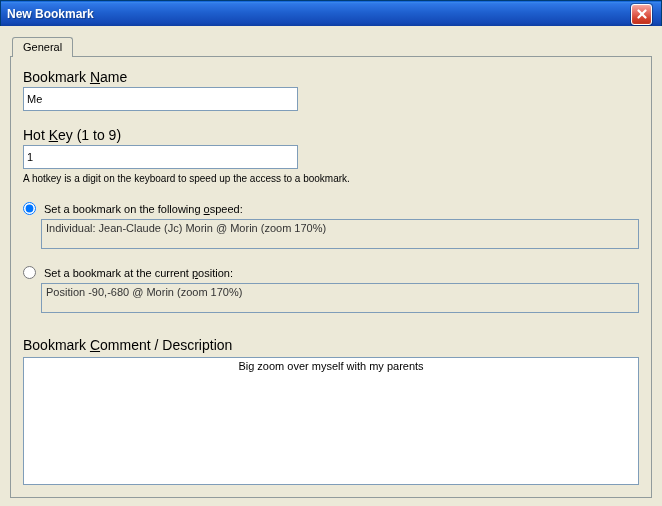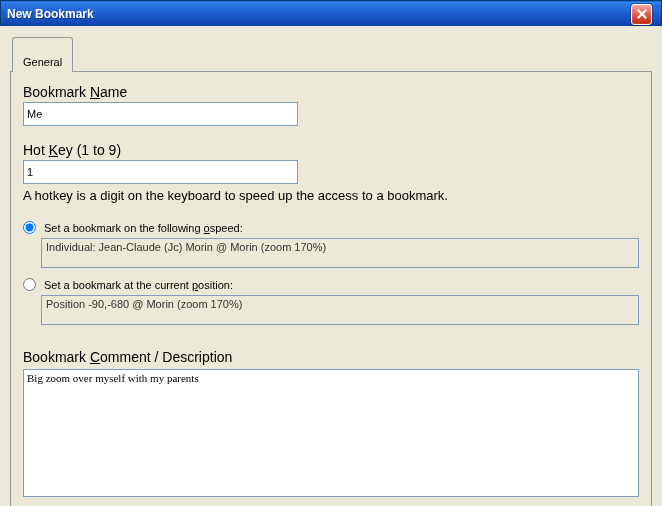--- a/index.html
+++ b/index.html
@@ -56,21 +56,21 @@
     position: relative;
     z-index: 2;
     margin-left: 2px;
   }
   .tab {
     background: #ECE9D8;
     border: 1px solid #919B9C;
     border-bottom: none;
     border-top-left-radius: 3px;
     border-top-right-radius: 3px;
-    padding: 18px 10px 4px 10px;
+    padding: 3px 10px 4px 10px;
     font-size: 11px;
     position: relative;
     top: 1px;
     text-align: right;
   }
   .tabpanel {
     flex: 1;
     border: 1px solid #919B9C;
     background: #ECE9D8;
     padding: 12px 12px 10px 12px;
@@ -88,58 +88,59 @@
     border: 1px solid #7F9DB9;
     background: #fff;
     font-family: inherit;
     font-size: 11px;
     padding: 1px 3px;
   }
   .text-input.small { width: 275px; }
   .hotkey-row { margin-top: 16px; }
   .hint {
     margin-top: 4px;
-    font-size: 13px;
+    font-size: 10px;
   }
   .radio-row {
     display: flex;
     align-items: center;
     gap: 5px;
     margin-top: 0;
   }
   .radio-row input[type=radio] {
     margin: 0 3px 0 0;
     width: 13px; height: 13px;
   }
   .radio-group-1 { margin-top: 18px; }
-  .radio-group-2 { margin-top: 10px; }
+  .radio-group-2 { margin-top: 17px; }
   .readonly-box {
     margin: 4px 0 0 18px;
     border: 1px solid #7F9DB9;
     background: #ECE9D8;
     padding: 2px 4px;
     height: 30px;
     font-size: 11px;
     color: #333;
     overflow: hidden;
     white-space: nowrap;
     
   }
   .comment-label { margin-top: 24px; }
   .comment-box {
     margin-top: 2px;
     width: 100%;
     height: 128px;
     border: 1px solid #7F9DB9;
     background: #fff;
-    font-family: Liberation Serif, serif;
+    font-family: Liberation Sans, sans-serif;
     font-size: 11px;
     padding: 2px 3px;
     resize: none;
     overflow: auto;
+    text-align: center;
   }
   .button-row {
     display: flex;
     justify-content: flex-end;
     gap: 8px;
     padding: 8px 2px 0 0;
   }
   .btn {
     width: 78px;
     height: 23px;

